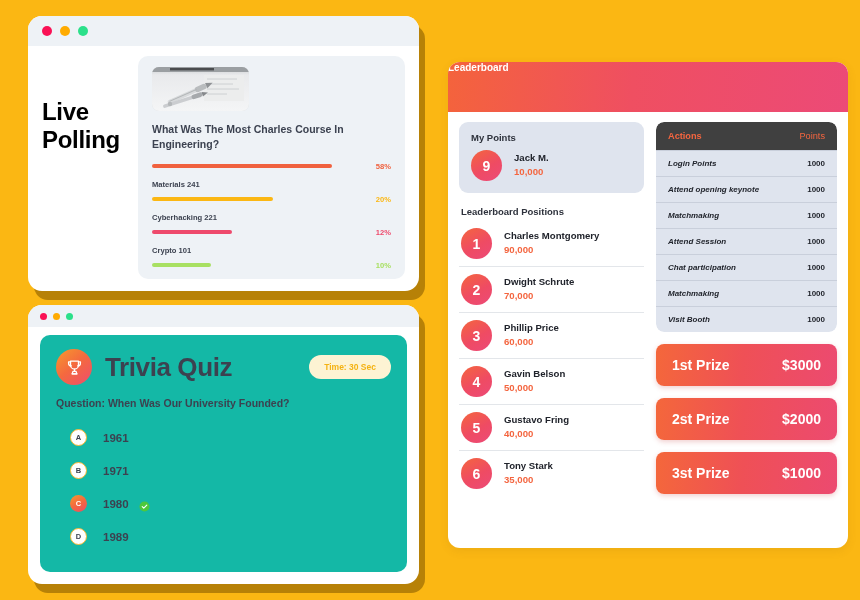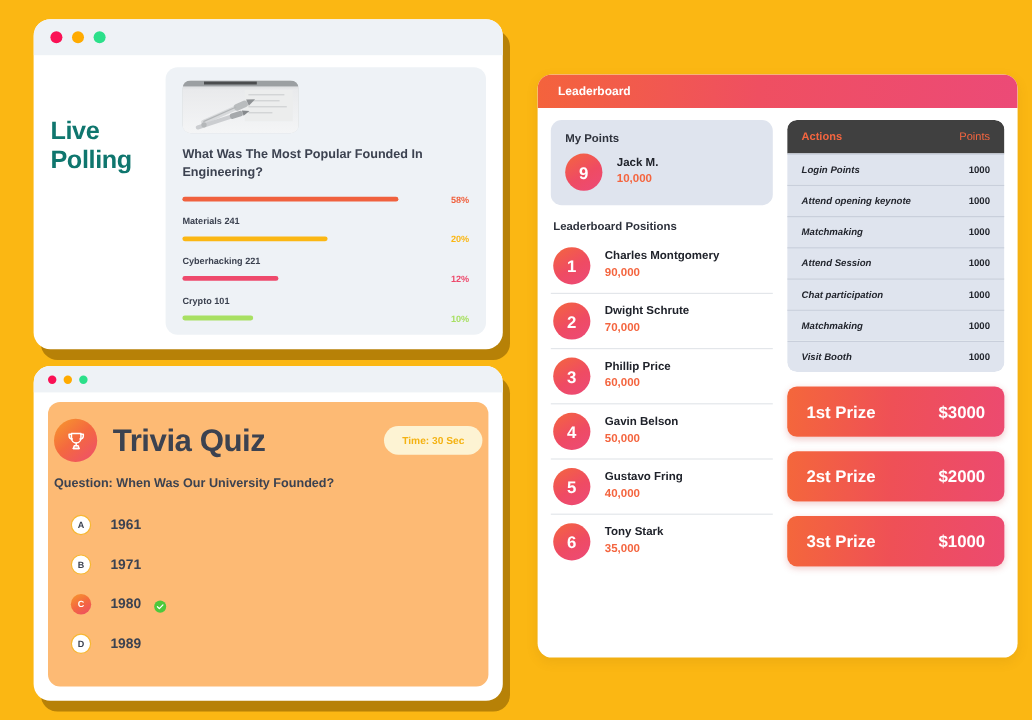--- a/index.html
+++ b/index.html
@@ -26,21 +26,21 @@
   .dot{border-radius:50%;display:inline-block;}
   .dot+.dot{margin-left:8px;}
 
   
   #win-polling{left:28px;top:16px;width:391px;height:275px;}
   #win-polling .titlebar{height:30px;}
   #win-polling .dot{width:10px;height:10px;}
   .poll-body{display:flex;padding:10px 14px 12px 14px;height:calc(100% - 30px);box-sizing:border-box;}
   .poll-left{width:96px;flex:0 0 96px;padding-top:42px;}
   .poll-title{
-    font-size:21px;line-height:1.16;font-weight:700;color:#0f766e;letter-spacing:-.3px;
+    font-size:24px;line-height:1.16;font-weight:700;color:#000000;letter-spacing:-.3px;
   }
   .poll-card{
     flex:1;background:#eef2f6;border-radius:10px;
     padding:11px 14px 10px 14px;box-sizing:border-box;
   }
   .poll-photo{
     width:97px;height:44px;border-radius:7px;overflow:hidden;
     background:#d9dcde;position:relative;
   }
   .poll-photo svg{display:block;width:100%;height:100%;}
@@ -55,22 +55,22 @@
   .bar-fill{height:4px;border-radius:3px;}
   .bar-pct{width:34px;text-align:right;font-size:7.6px;font-weight:700;flex:0 0 34px;}
 
   
   #win-quiz{left:28px;top:305px;width:391px;height:279px;}
   #win-quiz .titlebar{height:22px;padding-left:12px;}
   #win-quiz .dot{width:7px;height:7px;}
   #win-quiz .dot+.dot{margin-left:6px;}
   .quiz-body{padding:8px 12px 12px 12px;height:calc(100% - 22px);box-sizing:border-box;}
   .quiz-card{
-    background:#fdba74;border-radius:10px;height:100%;box-sizing:border-box;
-    padding:14px 5px;
+    background:#14b8a6;border-radius:10px;height:100%;box-sizing:border-box;
+    padding:14px 16px;
   }
   .quiz-head{display:flex;align-items:center;}
   .trophy-badge{
     width:36px;height:36px;border-radius:50%;flex:0 0 36px;
     background:linear-gradient(140deg,#f79a2c 0%,#f4693f 48%,#ee4d6e 100%);
     display:flex;align-items:center;justify-content:center;
   }
   .trophy-badge svg{width:19px;height:19px;}
   .quiz-title{
     margin-left:13px;font-size:26px;font-weight:700;color:#3c4250;letter-spacing:-.4px;
@@ -97,21 +97,21 @@
   .opt-text{margin-left:16px;font-size:11.5px;font-weight:700;color:#3c4250;}
   .opt-check{margin-left:10px;width:11px;height:11px;}
 
   
   #leaderboard{
     position:absolute;left:448px;top:62px;width:400px;height:486px;
     background:#ffffff;border-radius:12px;overflow:hidden;
     box-shadow:0 3px 10px rgba(120,80,0,.10);
   }
   .lb-header{
-    height:28px;display:flex;align-items:center;padding-left:17px;
+    height:50px;display:flex;
     background:linear-gradient(95deg,#f4633c 0%,#ef4f61 46%,#ec4a77 100%);
     color:#ffffff;font-size:10px;font-weight:700;
   }
   .lb-body{display:flex;padding:10px 11px 0 11px;box-sizing:border-box;height:calc(100% - 38px);}
   .lb-col-left{width:185px;flex:0 0 185px;}
   .lb-col-right{flex:1;padding-left:12px;}
 
   .mypoints-card{
     background:#dfe4ee;border-radius:9px;padding:10px 12px 12px 12px;
   }
@@ -191,21 +191,21 @@
             <rect x="16" y="24" width="30" height="1" fill="#b2b5b7"></rect>
           </g>
           <g transform="rotate(-18 36 32)">
             <rect x="10" y="30" width="34" height="3.4" rx="1.7" fill="#cbcdd0"></rect>
             <rect x="40" y="29.4" width="11" height="4.6" rx="2" fill="#a6a9ac"></rect>
             <path d="M51 29.6 l6 2.3 l-6 2.3 z" fill="#86898c"></path>
           </g>
           <circle cx="18" cy="37" r="2.2" fill="#b4b7b9"></circle>
         </svg>
       </div>
-      <div class="poll-question">What Was The Most Popular Founded In Engineering?</div>
+      <div class="poll-question">What Was The Most Charles Course In Engineering?</div>
       <div class="bars">
 
         <div class="bar-row">
           <div class="bar-line">
             <div class="bar-track">
               <div class="bar-fill" style="width:88%;background:#f0613e;"></div>
             </div>
             <div class="bar-pct" style="color:#f0613e;">58%</div>
           </div>
         </div>

